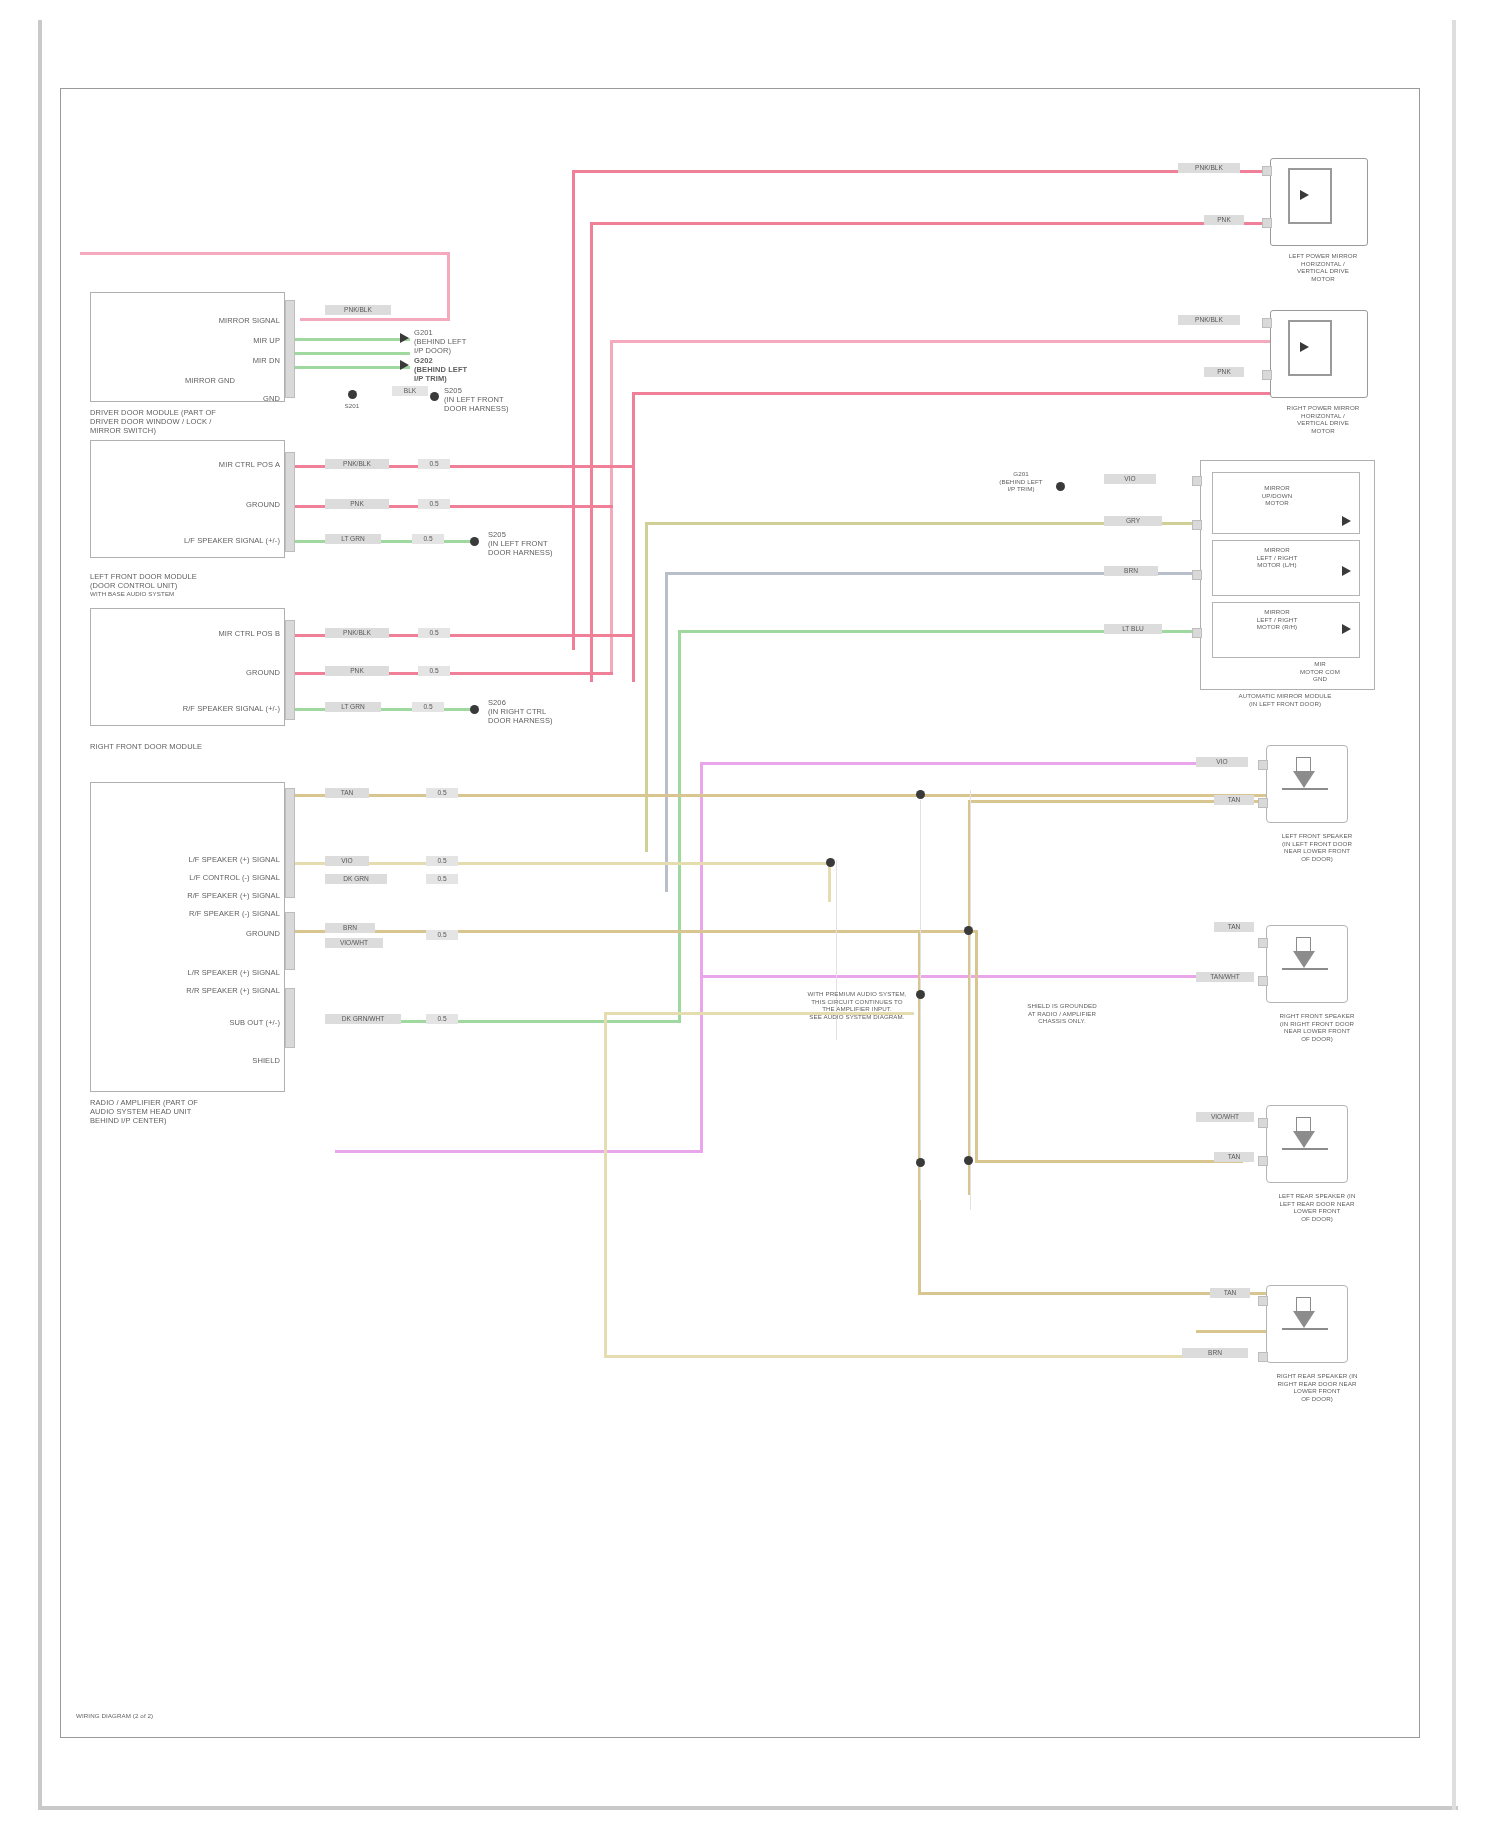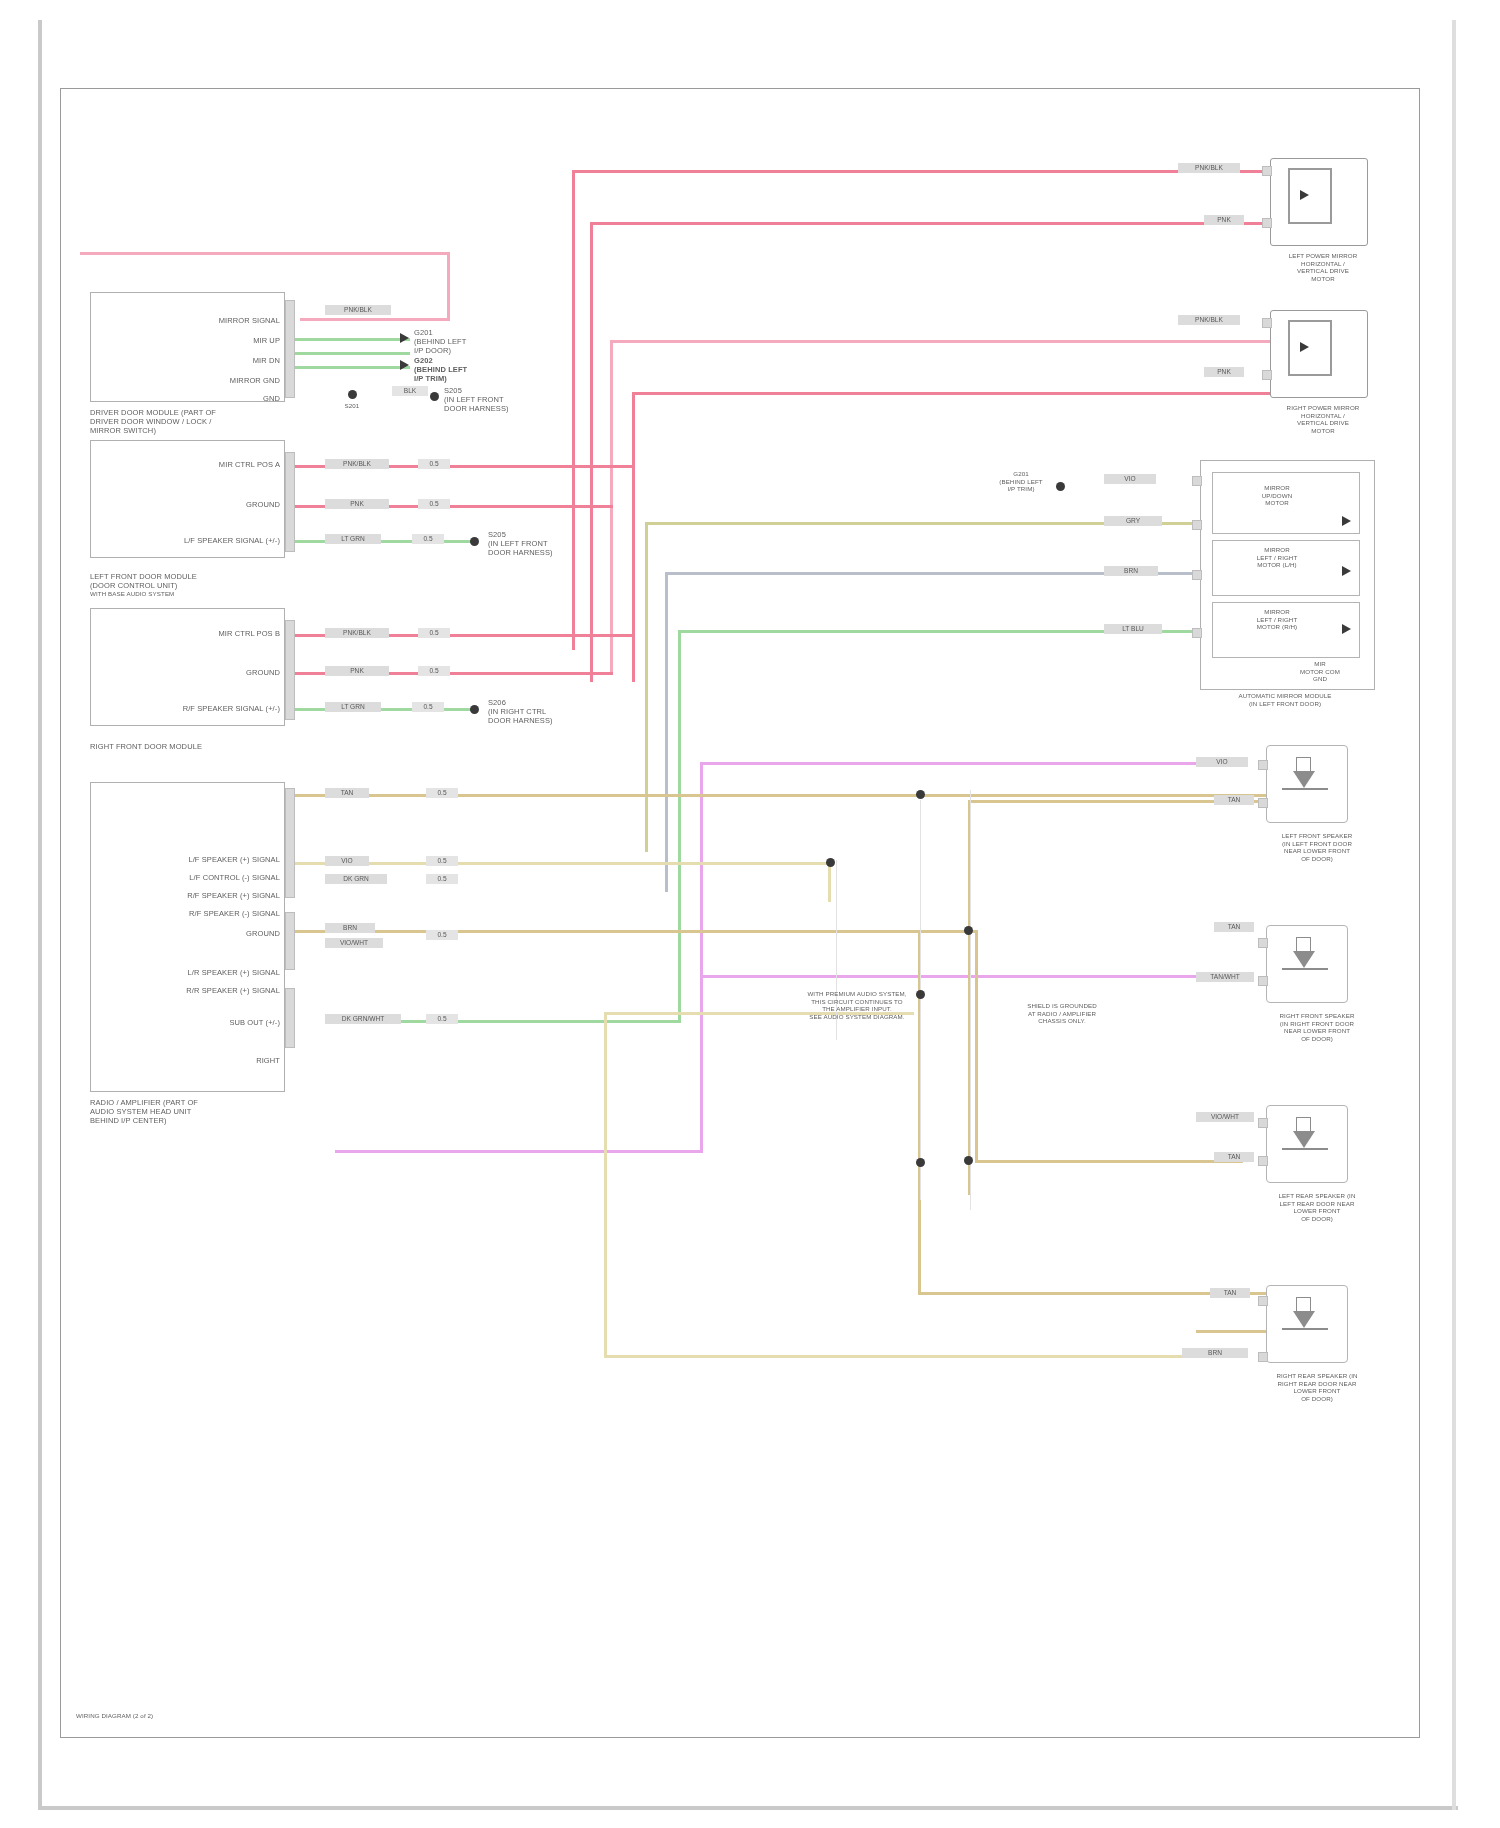--- a/index.html
+++ b/index.html
@@ -131,21 +131,21 @@
 
   <div class="guide" style="left:920px;top:800px;width:1px;height:400px;"></div>
   <div class="guide" style="left:970px;top:790px;width:1px;height:420px;"></div>
   <div class="guide" style="left:836px;top:860px;width:1px;height:180px;"></div>
 
   <div class="modbox" style="left:90px;top:292px;width:195px;height:110px;"></div>
   <div class="conn" style="left:285px;top:300px;width:10px;height:98px;"></div>
   <div class="t r" style="left:140px;top:316px;width:140px;">MIRROR SIGNAL</div>
   <div class="t r" style="left:140px;top:336px;width:140px;text-align:right;">MIR UP</div>
   <div class="t r" style="left:140px;top:356px;width:140px;">MIR DN</div>
-  <div class="t r" style="left:140px;top:376px;width:140px;">MIRROR GND</div>
+  <div class="t r" style="left:140px;top:376px;width:140px;text-align:center;">MIRROR GND</div>
   <div class="t r" style="left:140px;top:394px;width:140px;">GND</div>
   <div class="t" style="left:90px;top:408px;width:230px;">DRIVER DOOR MODULE (PART OF
 DRIVER DOOR WINDOW / LOCK /
 MIRROR SWITCH)</div>
 
   <div class="chip" style="left:325px;top:305px;width:60px;">PNK/BLK</div>
 
   <div class="arrow" style="left:400px;top:333px;"></div>
   <div class="arrow" style="left:400px;top:360px;"></div>
   <div class="t" style="left:414px;top:328px;width:90px;">G201
@@ -205,21 +205,21 @@
   <div class="conn" style="left:285px;top:988px;width:10px;height:60px;"></div>
 
   <div class="t r" style="left:105px;top:855px;width:175px;">L/F SPEAKER (+) SIGNAL</div>
   <div class="t r" style="left:105px;top:873px;width:175px;">L/F CONTROL (-) SIGNAL</div>
   <div class="t r" style="left:105px;top:891px;width:175px;">R/F SPEAKER (+) SIGNAL</div>
   <div class="t r" style="left:105px;top:909px;width:175px;">R/F SPEAKER (-) SIGNAL</div>
   <div class="t r" style="left:105px;top:929px;width:175px;">GROUND</div>
   <div class="t r" style="left:105px;top:968px;width:175px;">L/R SPEAKER (+) SIGNAL</div>
   <div class="t r" style="left:105px;top:986px;width:175px;">R/R SPEAKER (+) SIGNAL</div>
   <div class="t r" style="left:105px;top:1018px;width:175px;">SUB OUT (+/-)</div>
-  <div class="t r" style="left:105px;top:1056px;width:175px;">RIGHT</div>
+  <div class="t r" style="left:105px;top:1056px;width:175px;">SHIELD</div>
   <div class="t" style="left:90px;top:1098px;width:230px;">RADIO / AMPLIFIER (PART OF
 AUDIO SYSTEM HEAD UNIT
 BEHIND I/P CENTER)</div>
 
   <div class="chip" style="left:325px;top:788px;width:38px;">TAN</div>
   <div class="chip lite" style="left:426px;top:788px;width:26px;">0.5</div>
   <div class="chip" style="left:325px;top:856px;width:38px;">VIO</div>
   <div class="chip lite" style="left:426px;top:856px;width:26px;">0.5</div>
   <div class="chip" style="left:325px;top:874px;width:56px;">DK GRN</div>
   <div class="chip lite" style="left:426px;top:874px;width:26px;">0.5</div>

